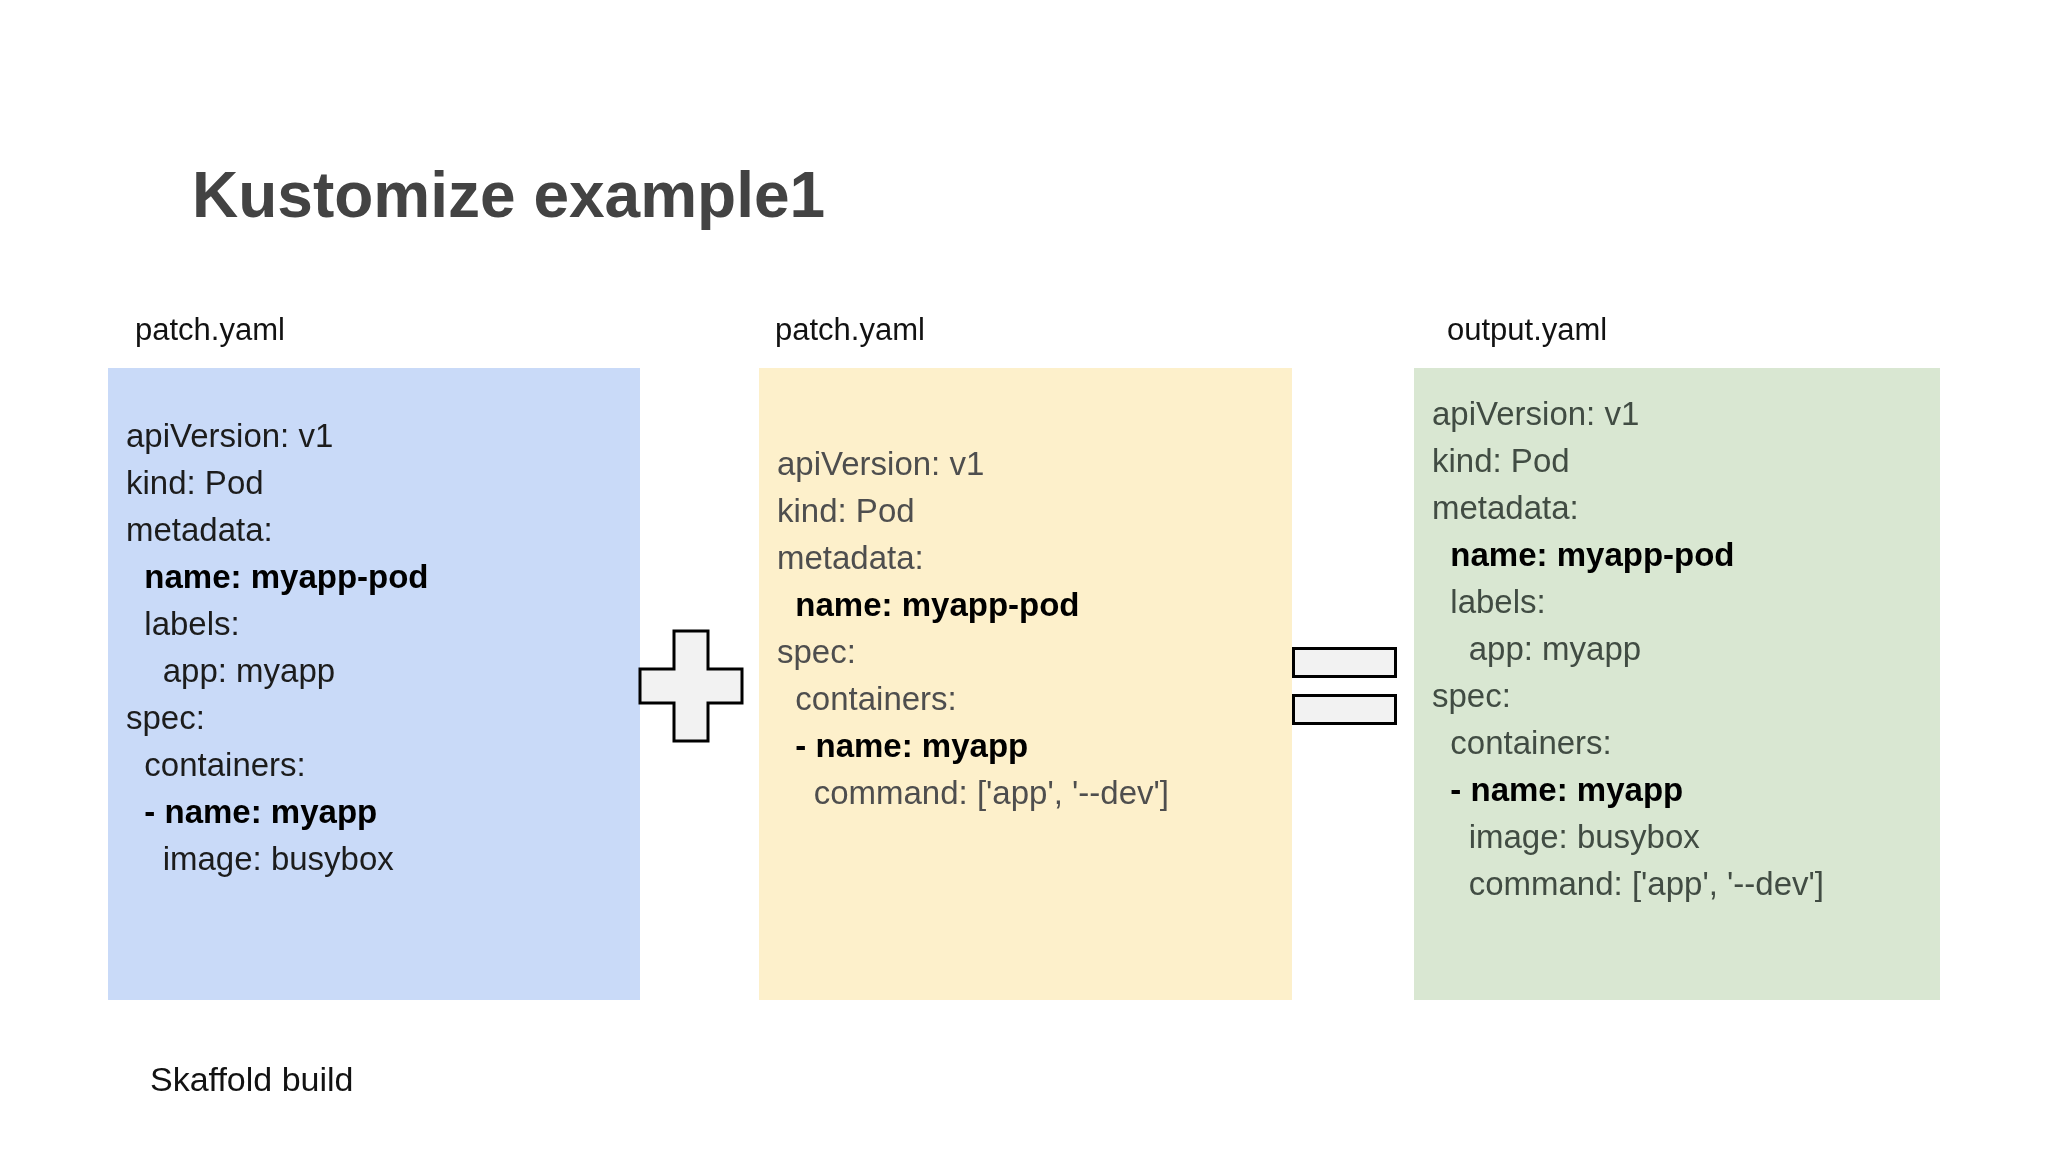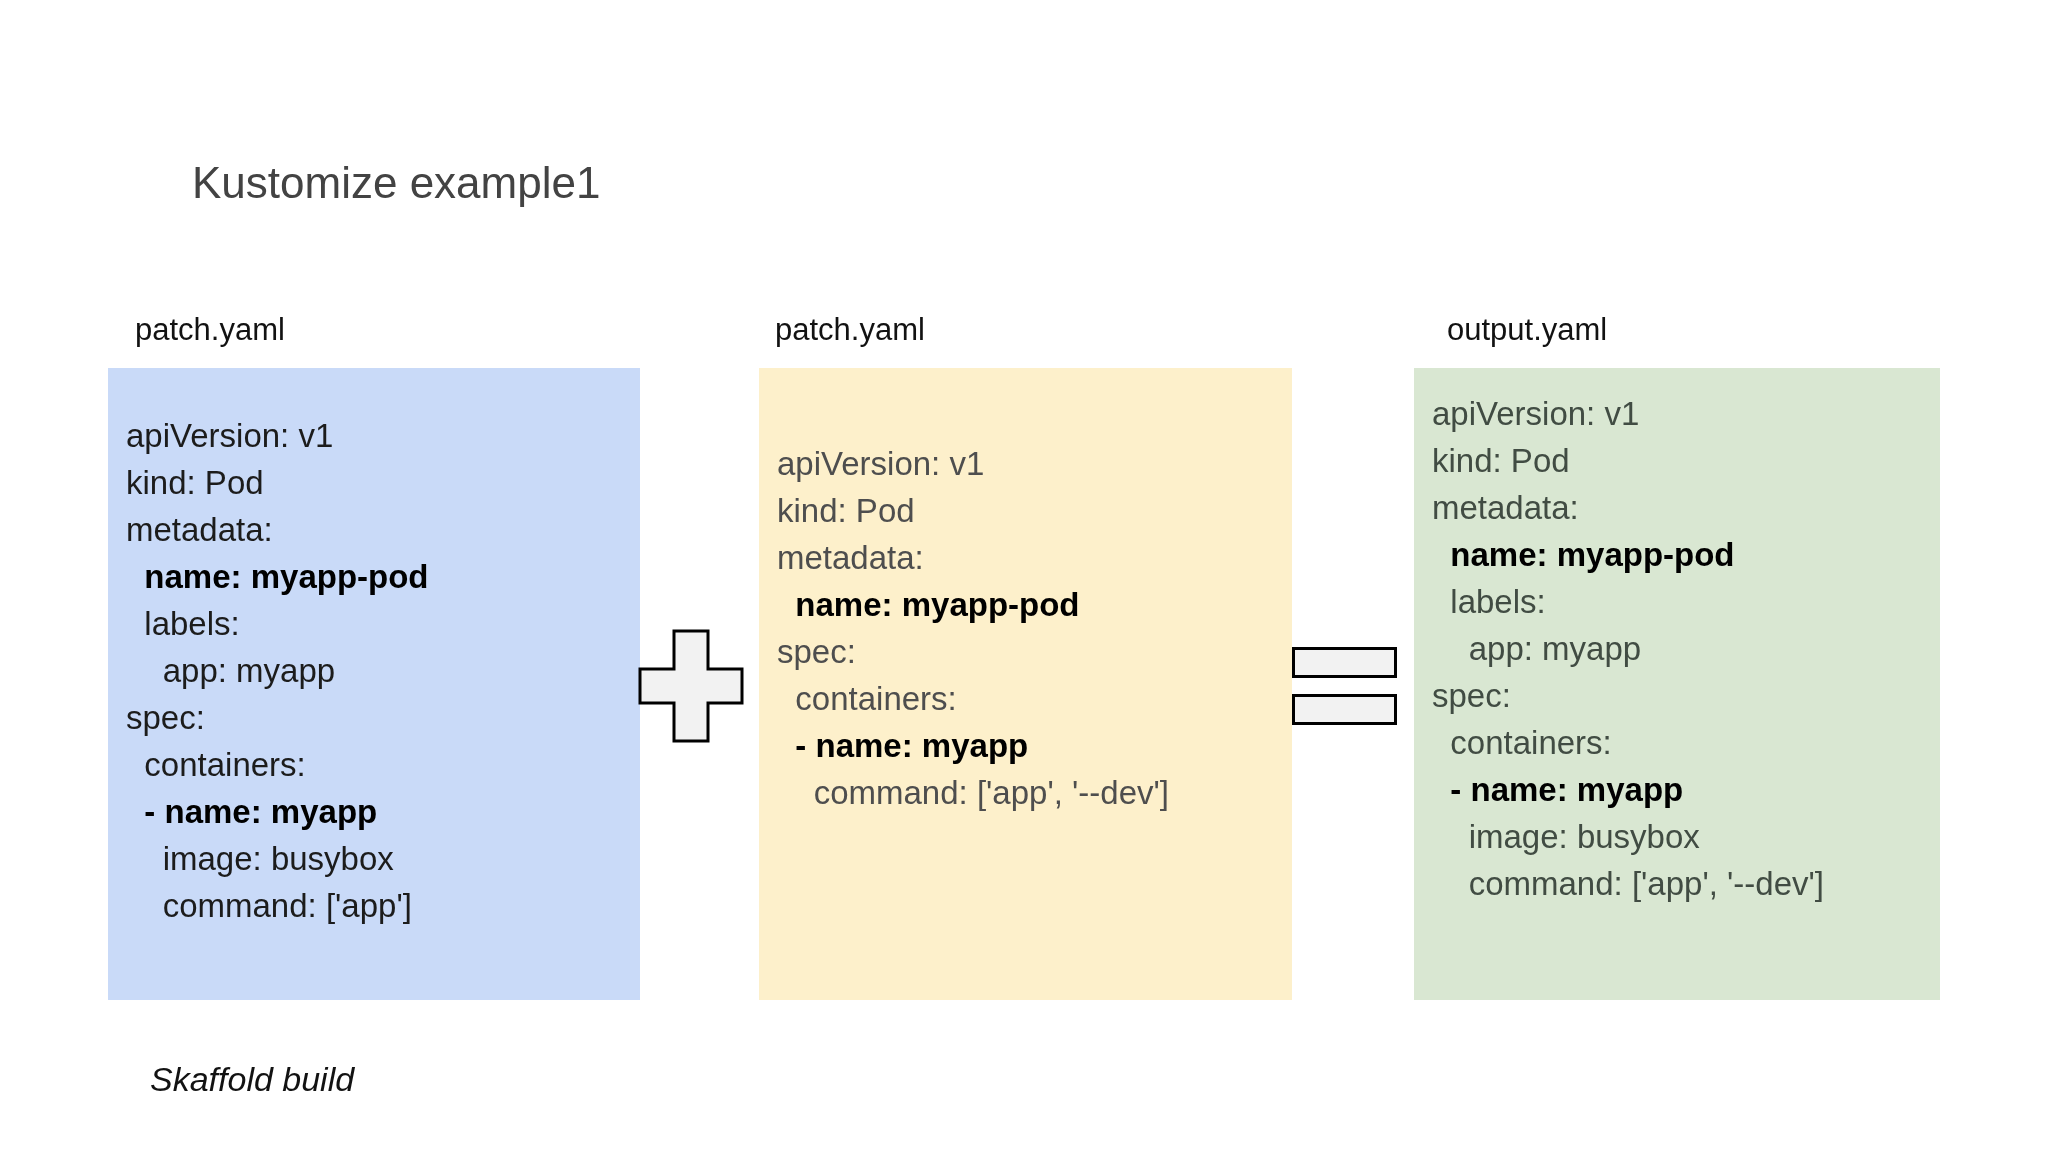--- a/index.html
+++ b/index.html
@@ -2,21 +2,21 @@
 <html><head>
 <meta charset="utf-8">
 <style>
   html,body{margin:0;padding:0;}
   body{
     width:2048px;height:1152px;position:relative;background:#ffffff;
     font-family:"Liberation Sans", sans-serif;overflow:hidden;
   }
   .slide-title{
     position:absolute;left:192px;top:158px;
-    font-size:44px;font-weight:400;color:#434343;letter-spacing:0px;
+    font-size:64px;font-weight:700;color:#434343;letter-spacing:0px;
     white-space:nowrap;
   }
   .file-label{
     position:absolute;top:312px;
     font-size:31px;color:#121212;white-space:nowrap;
   }
   .file-label.base{left:135px;}
   .file-label.patch{left:775px;}
   .file-label.output{left:1447px;text-align:center;}
   .code-block{
@@ -41,21 +41,21 @@
   .operator{position:absolute;}
   .op-plus{left:638px;top:629px;width:106px;height:114px;}
   .eq-bar{
     position:absolute;left:1292px;width:105px;height:31px;
     background:#f2f2f2;border:3px solid #000;box-sizing:border-box;
   }
   .eq-bar.top{top:647px;}
   .eq-bar.bottom{top:694px;}
   .caption{
     position:absolute;left:150px;top:1060px;
-    font-size:34px;font-style:italic;color:#121212;white-space:nowrap;
+    font-size:34px;color:#121212;white-space:nowrap;
   }
 </style>
 </head>
 <body>
 
 <div class="slide-title">Kustomize example1</div>
 
 <div class="file-label base">patch.yaml</div>
 <div class="file-label patch">patch.yaml</div>
 <div class="file-label output">output.yaml</div>
@@ -64,21 +64,20 @@
   <div class="yaml-line">apiVersion: v1</div>
   <div class="yaml-line">kind: Pod</div>
   <div class="yaml-line">metadata:</div>
   <div class="yaml-line bold">  name: myapp-pod</div>
   <div class="yaml-line">  labels:</div>
   <div class="yaml-line">    app: myapp</div>
   <div class="yaml-line">spec:</div>
   <div class="yaml-line">  containers:</div>
   <div class="yaml-line bold">  - name: myapp</div>
   <div class="yaml-line">    image: busybox</div>
-  <div class="yaml-line">    command: ['app']</div>
 </div>
 
 <div class="operator op-plus">
   <svg width="106" height="114" viewBox="0 0 106 114" xmlns="http://www.w3.org/2000/svg">
     <polygon points="36,2 70,2 70,40 104,40 104,74 70,74 70,112 36,112 36,74 2,74 2,40 36,40" fill="#f2f2f2" stroke="#000000" stroke-width="3"></polygon>
   </svg>
 </div>
 
 <div class="code-block patch">
   <div class="yaml-line">apiVersion: v1</div>

